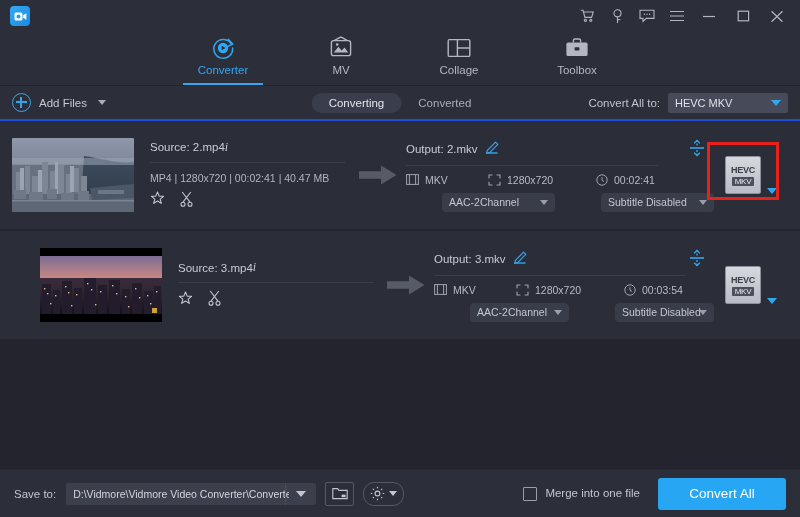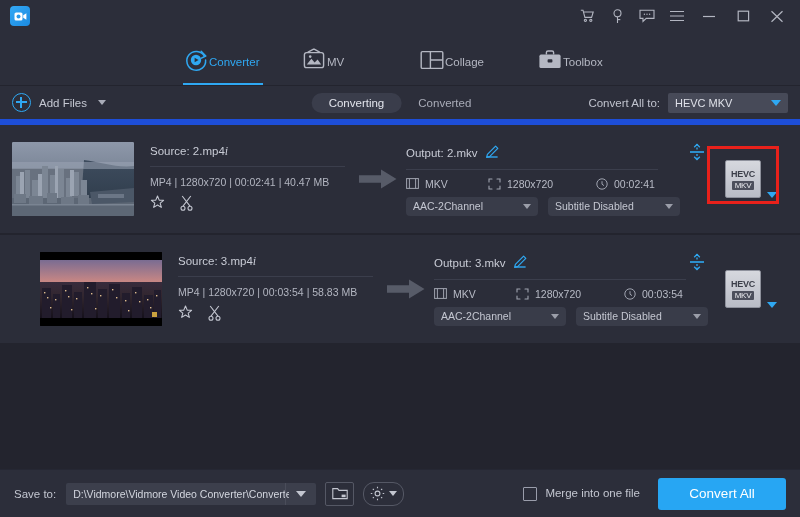--- a/index.html
+++ b/index.html
@@ -82,21 +82,21 @@
   .tabs {
     display: flex;
     align-items: flex-end;
     gap: 38px;
     height: 53px;
   }
   .tab {
     width: 80px;
     height: 53px;
     display: flex;
-    flex-direction: row;
+    flex-direction: column;
     align-items: center;
     justify-content: flex-start;
     padding-top: 3px;
     box-sizing: border-box;
     position: relative;
     color: #b4b7c2;
     text-align: center;
   }
   .tab .tab-icon {
     height: 26px;
@@ -119,21 +119,21 @@
   }
 
   
   .toolbar {
     height: 33px;
     min-height: 33px;
     background: #2c2e3a;
     display: flex;
     align-items: center;
     padding: 0 12px;
-    border-bottom: 6px solid #1d4ed8;
+    border-bottom: 2px solid #1d4ed8;
     position: relative;
     gap: 36px;
   }
   .add-files {
     display: flex;
     align-items: center;
     gap: 8px;
   }
   .plus-circle {
     width: 17px;
@@ -324,20 +324,21 @@
     width: 118px;
     height: 19px;
     background: #393c49;
     border-radius: 4px;
     display: flex;
     align-items: center;
     padding: 0 7px;
     font-size: 10.5px;
     color: #c4c7d1;
     position: relative;
+    margin-left: 36px;
   }
   .sel .sc {
     position: absolute;
     right: 7px;
     width: 0; height: 0;
     border-left: 4px solid transparent;
     border-right: 4px solid transparent;
     border-top: 5px solid #9b9ea9;
   }
   .split-icon-wrap {
@@ -825,21 +826,20 @@
           <rect x="112" y="60" width="5" height="5" fill="#caa23f"></rect>
         </svg>
       </div>
 
       <div class="source-panel">
         <div class="src-top">
           <span>Source: 3.mp4</span>
           <span class="info-i">i</span>
         </div>
         <div class="divider-line"></div>
-        <div class="src-meta">MP4 | 1280x720 | 00:03:54 | 58.83 MB</div>
         <div class="src-tools">
           <span>
             <svg width="15" height="15" viewBox="0 0 15 15" fill="none" stroke="#c3c6d0" stroke-width="1.1" stroke-linejoin="round">
               <path d="M7.5 1 L9.2 5.1 L13.6 5.3 L10.2 8.1 L11.3 12.4 L7.5 10 L3.7 12.4 L4.8 8.1 L1.4 5.3 L5.8 5.1 Z"></path>
             </svg>
           </span>
           <span>
             <svg width="15" height="16" viewBox="0 0 15 16" fill="none" stroke="#c3c6d0" stroke-width="1.1">
               <path d="M3.2 1 L11 11.2 M11.8 1 L4 11.2"></path>
               <circle cx="4" cy="13.3" r="2"></circle>

